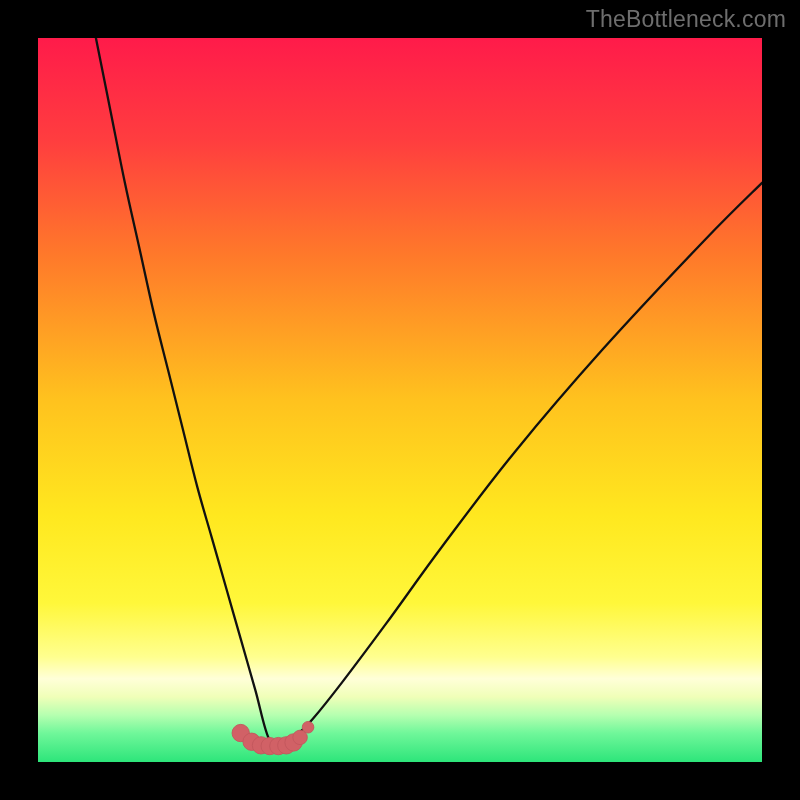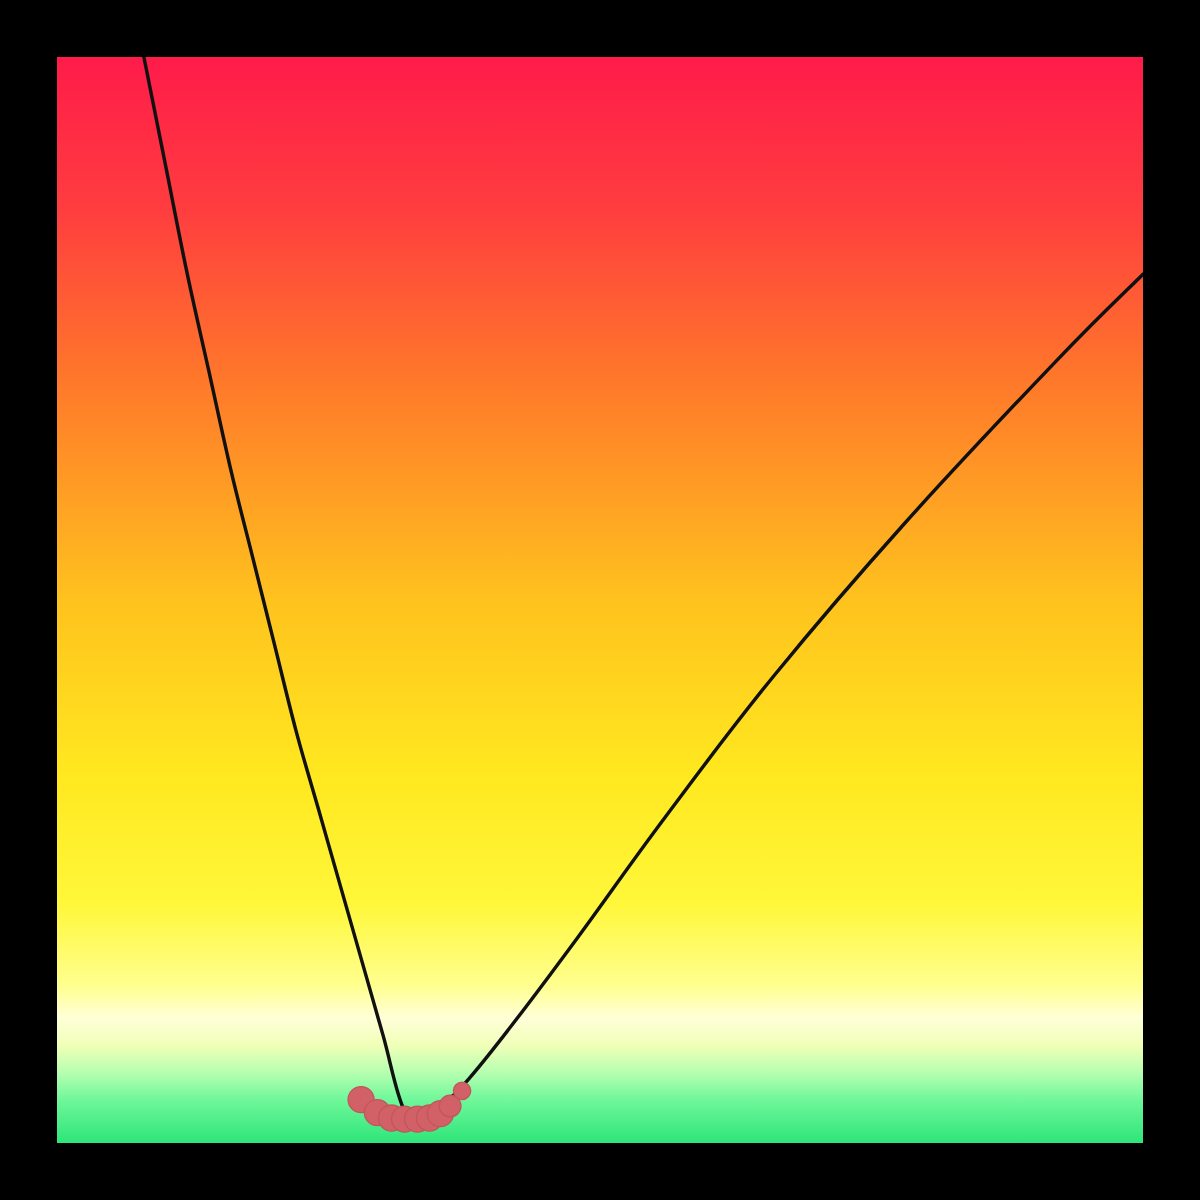--- a/index.html
+++ b/index.html
@@ -89,14 +89,15 @@
           <circle cx="33.200" cy="97.800" r="1.200" fill="#d16166" stroke="#c2565c" stroke-width="0.12"></circle>
           <circle cx="34.300" cy="97.700" r="1.200" fill="#d16166" stroke="#c2565c" stroke-width="0.12"></circle>
           <circle cx="35.300" cy="97.300" r="1.200" fill="#d16166" stroke="#c2565c" stroke-width="0.12"></circle>
           <circle cx="36.200" cy="96.600" r="1.000" fill="#d16166" stroke="#c2565c" stroke-width="0.12"></circle>
           <circle cx="37.300" cy="95.200" r="0.800" fill="#d16166" stroke="#c2565c" stroke-width="0.12"></circle>
         </g>
     </svg>
 
   </div>
 
+  <div class="watermark">TheBottleneck.com</div>
 
 </div>
 
 </body></html>

